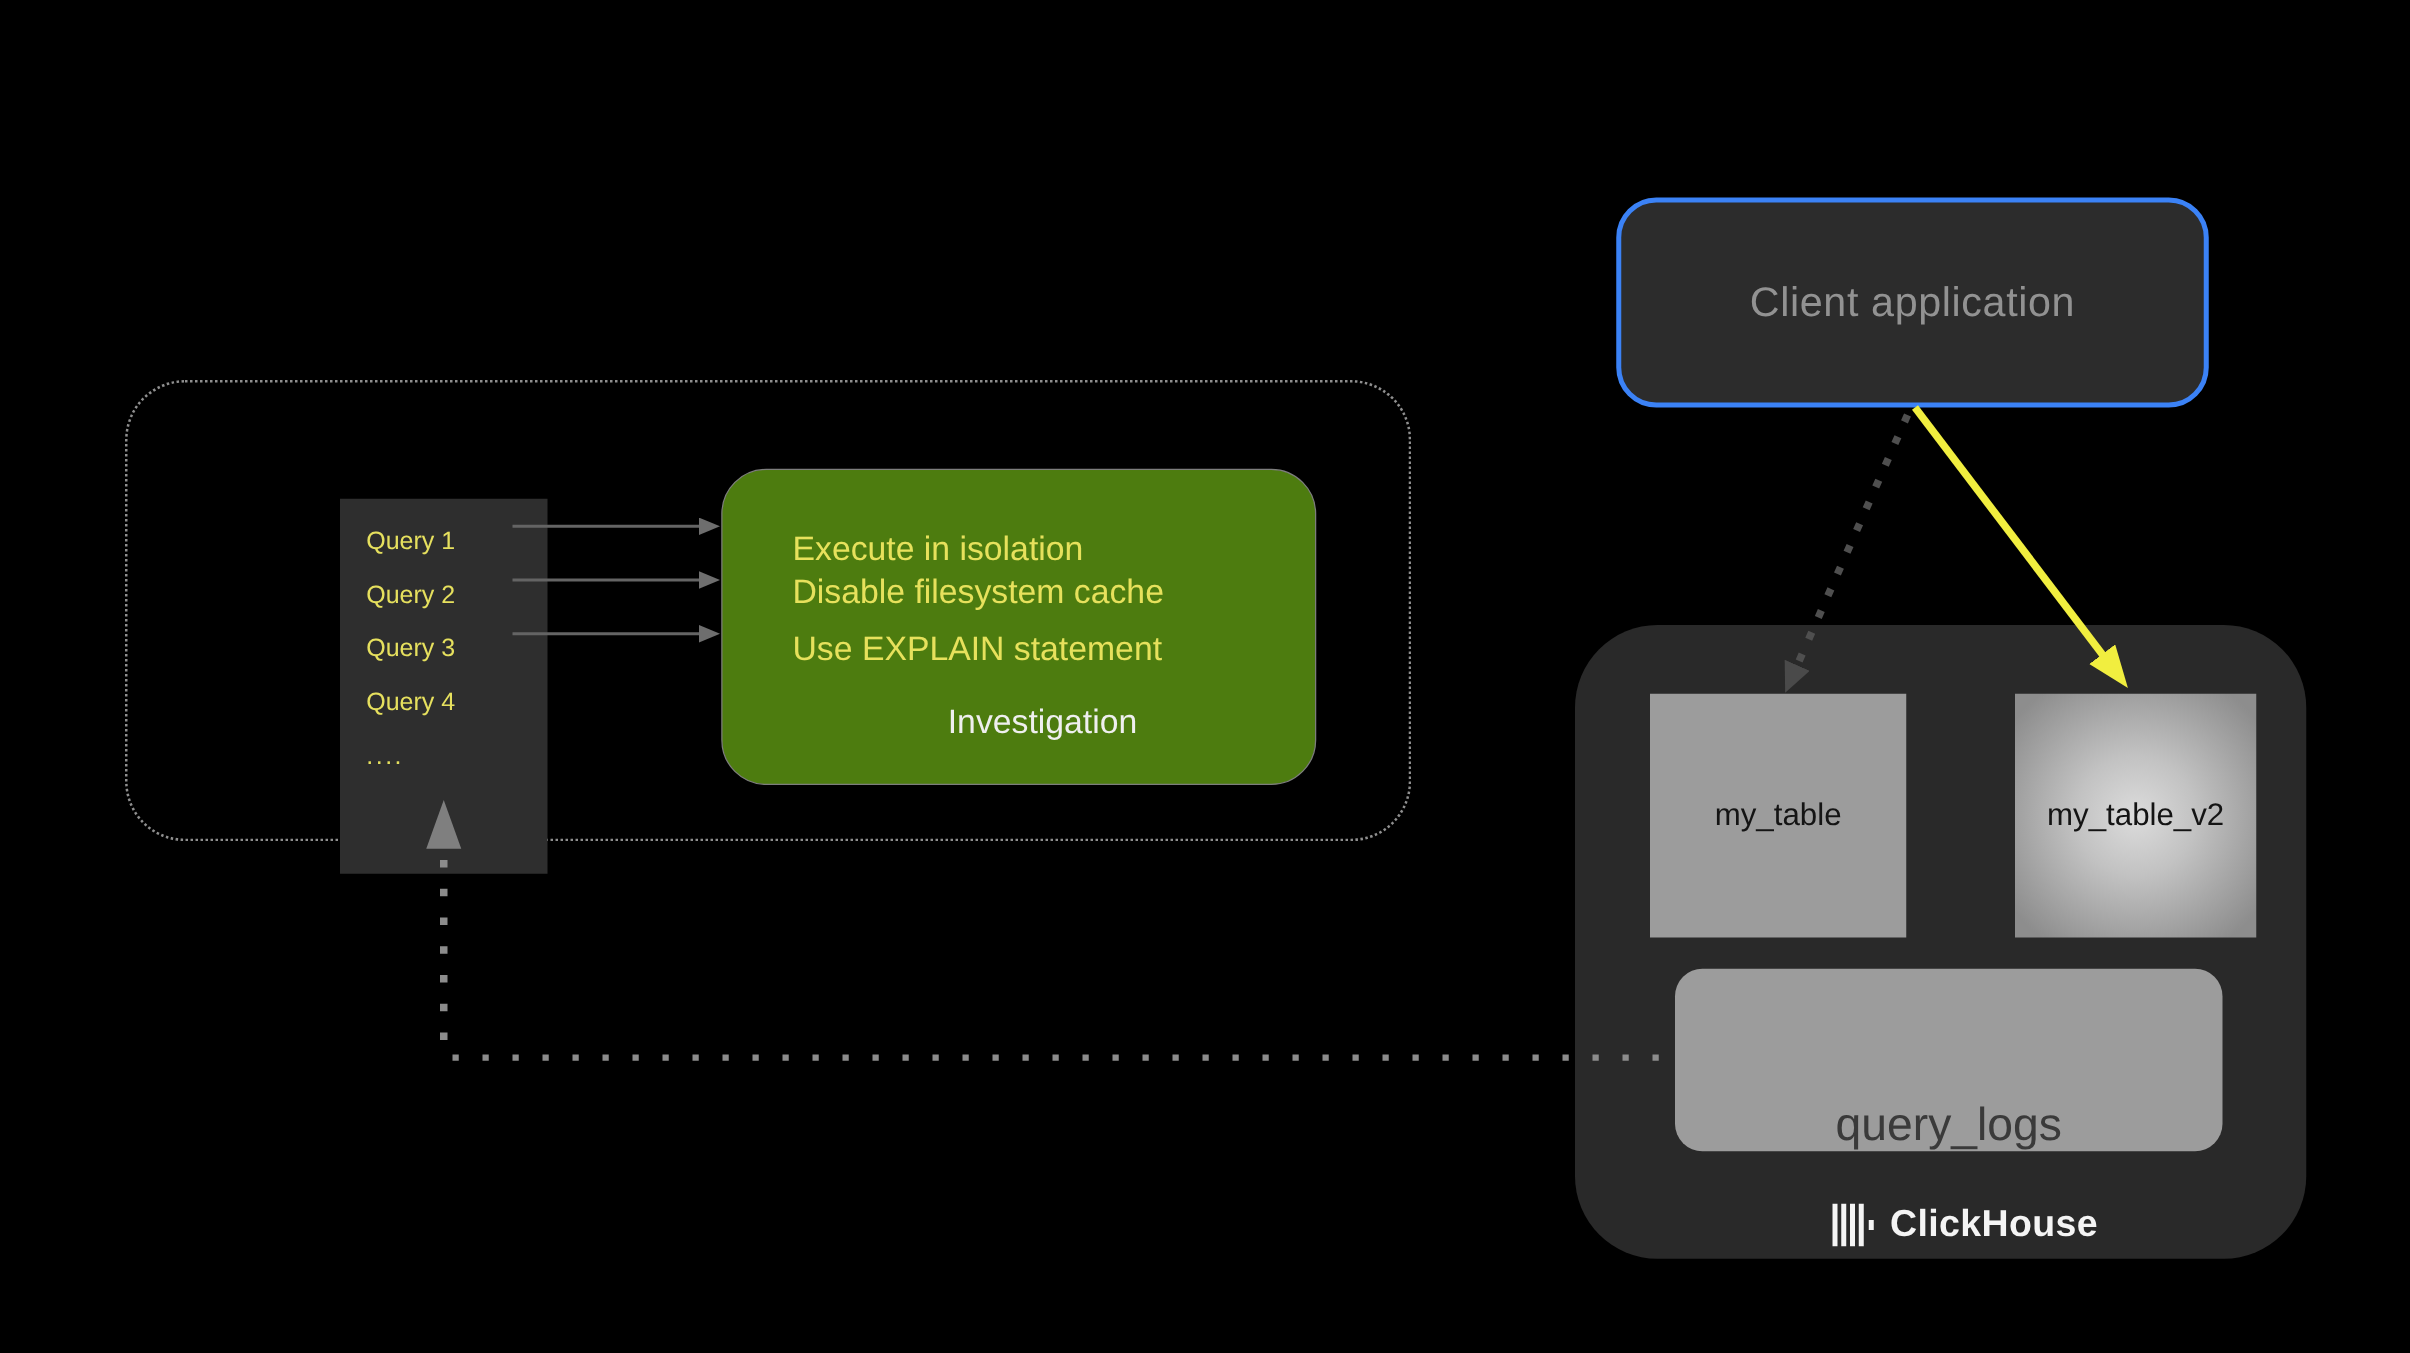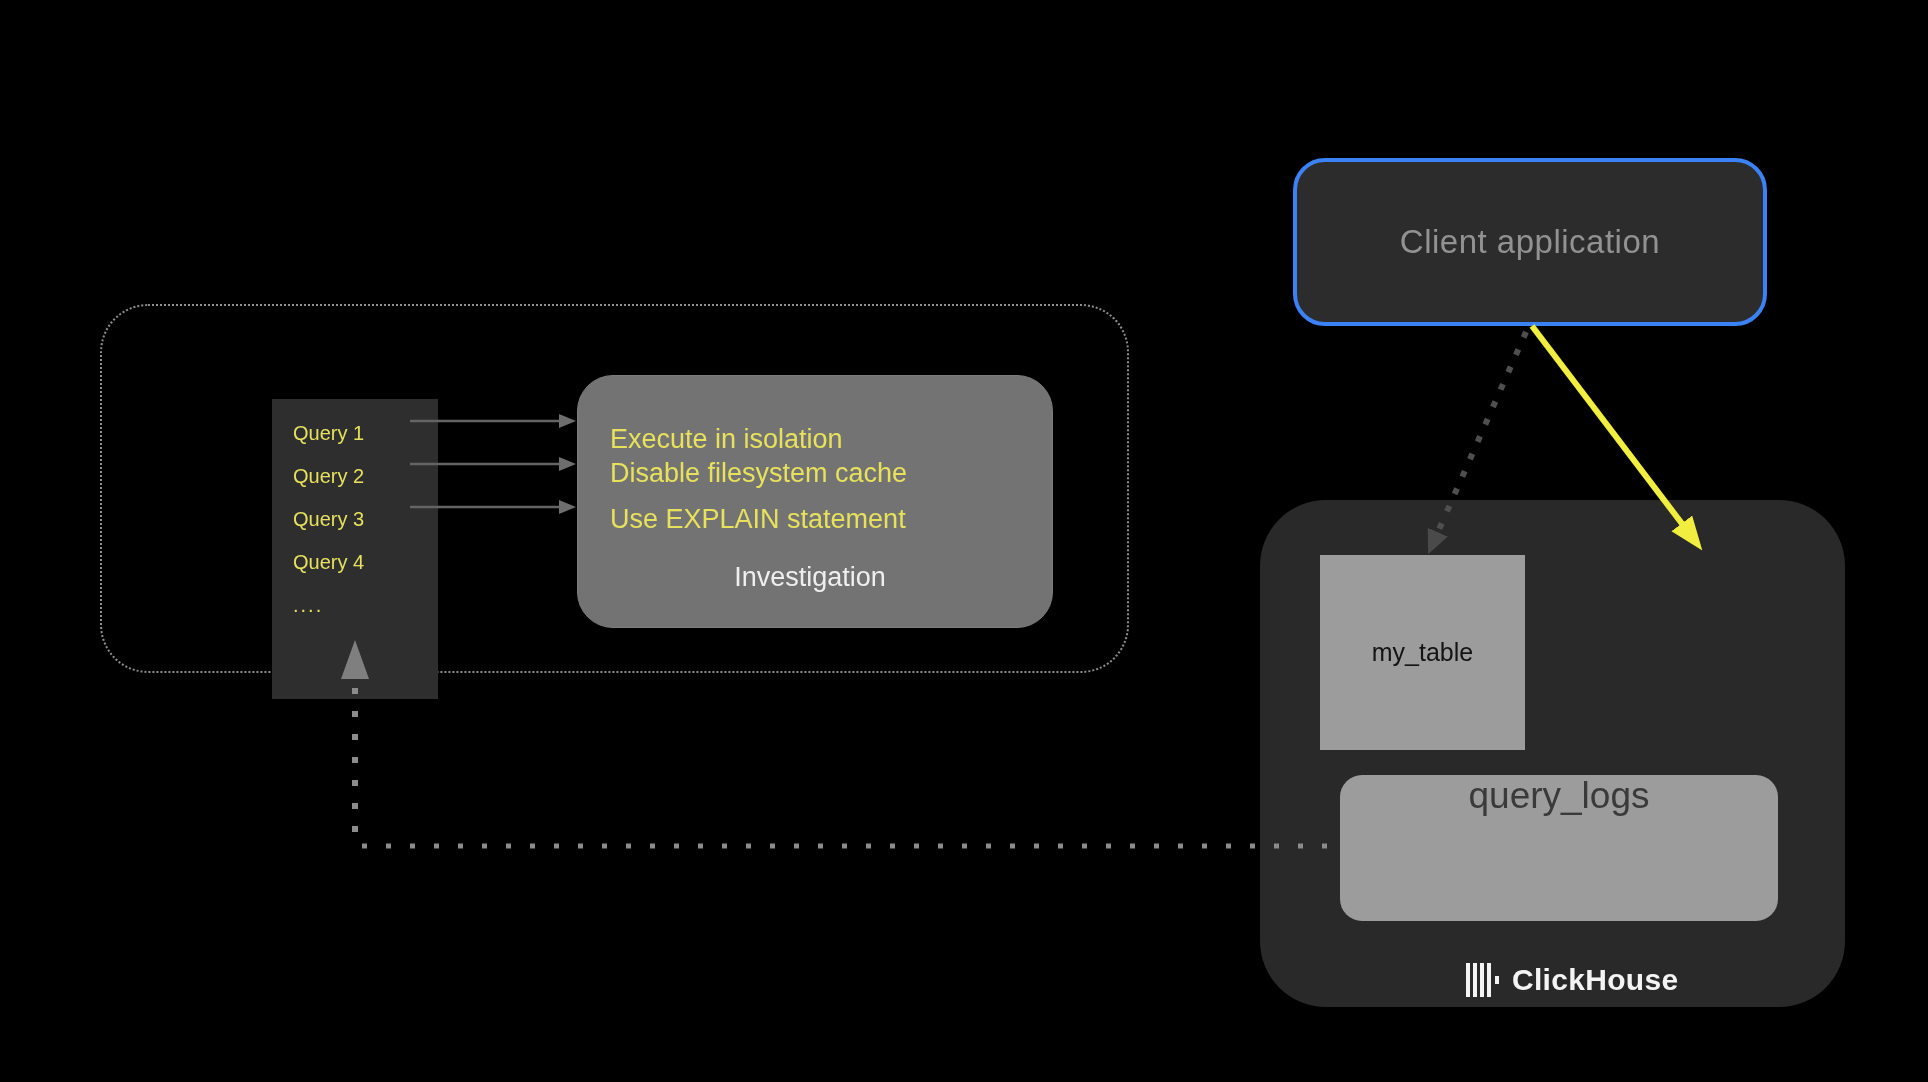--- a/index.html
+++ b/index.html
@@ -57,25 +57,25 @@
     font-size: 20px;
     line-height: 43px;
     white-space: nowrap;
   }
   .query-box .q-item.dots { letter-spacing: 2px; }
 
   .investigation-box {
     position: absolute;
     left: 577px; top: 375px;
     width: 476px; height: 253px;
-    background: #737373;
+    background: #4d7c0f;
     border: 1px solid #7d7d7d;
     border-radius: 36px;
     box-sizing: border-box;
-    padding: 46px 0 0 32px;
+    padding: 46px 0 0 56px;
   }
   .investigation-box .step {
     display: block;
     color: #e7e15c;
     font-size: 27px;
     line-height: 34px;
     white-space: nowrap;
   }
   .investigation-box .step.gap { margin-top: 12px; }
   .investigation-box .caption {
@@ -113,21 +113,21 @@
     left: 1612px; top: 555px;
     width: 193px; height: 195px;
     background: radial-gradient(circle at 50% 50%, #dcdcdc 0%, #c2c2c2 35%, #8d8d8d 90%);
   }
   .query-logs {
     position: absolute;
     left: 1340px; top: 775px;
     width: 438px; height: 146px;
     background: #9c9c9c;
     border-radius: 22px;
-    display: flex; align-items: flex-start; justify-content: center;
+    display: flex; align-items: flex-end; justify-content: center;
   }
   .query-logs .label {
     color: #3a3a3a;
     font-size: 37px;
   }
 
   
   .ch-brand {
     position: absolute;
     left: 1466px; top: 963px;
@@ -189,20 +189,23 @@
     <span class="step gap">Use EXPLAIN statement</span>
     <span class="caption">Investigation</span>
   </div>
 
   <div class="ch-container"></div>
 
   <div class="table-box my-table">
     <span class="label">my_table</span>
   </div>
 
+  <div class="table-box my-table-v2">
+    <span class="label">my_table_v2</span>
+  </div>
 
   <div class="query-logs">
     <span class="label">query_logs</span>
   </div>
 
   <div class="ch-brand">
     <span class="ch-logo">
       <span class="bar"></span>
         <span class="bar"></span>
         <span class="bar"></span>

